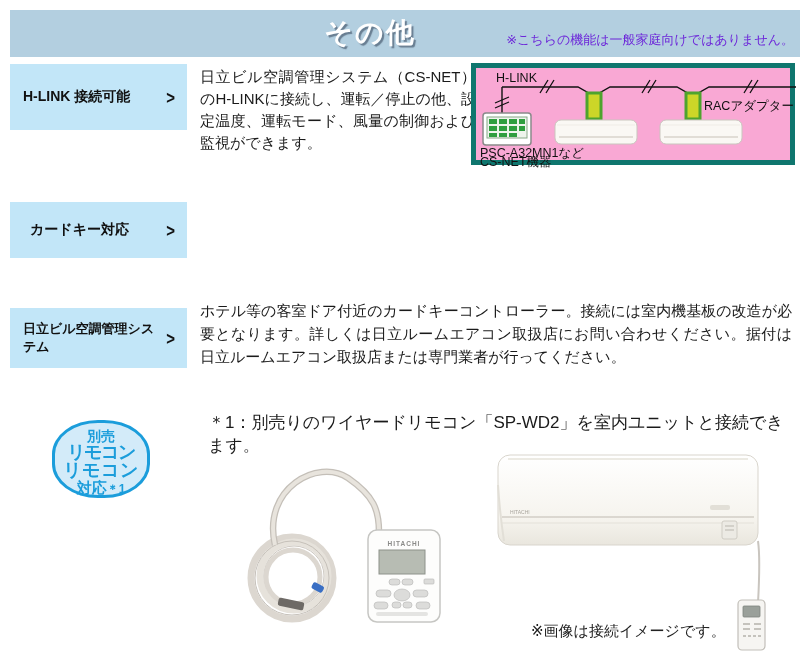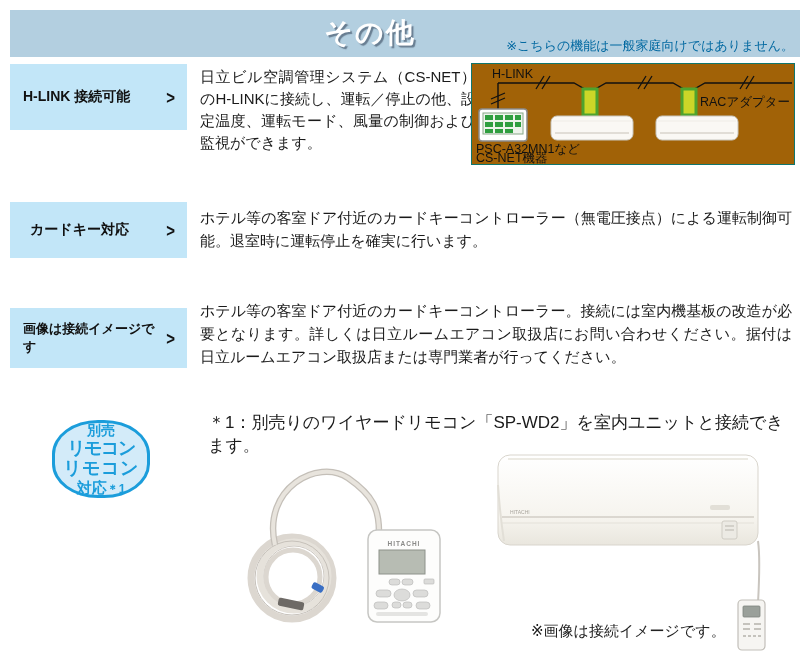--- a/index.html
+++ b/index.html
@@ -12,21 +12,21 @@
     position:absolute;left:10px;top:10px;width:790px;height:47px;
     background:#b3cfe0;
   }
   .topbar-title{
     position:absolute;left:0;right:70px;top:4px;text-align:center;
     font-size:28px;font-weight:bold;color:#fff;
     text-shadow:2px 2px 1px rgba(90,110,130,.85);
     letter-spacing:2px;
   }
   .topbar-note{
-    position:absolute;right:6px;bottom:2px;font-size:13px;color:#0369a1;
+    position:absolute;right:6px;bottom:8px;font-size:13px;color:#6d28d9;
   }
   
   .feature-label{
     position:absolute;left:10px;width:177px;background:#c2e6f8;border-radius:0;
     display:flex;align-items:center;justify-content:space-between;
     padding:0 12px 0 13px;box-sizing:border-box;
     font-weight:bold;font-size:14px;color:#111;
   }
   .feature-label .chev{font-size:15px;font-weight:bold;transform:scaleY(1.25);color:#111;}
   .fl-1{top:64px;height:66px;}
@@ -35,29 +35,29 @@
   .desc{
     position:absolute;margin:0;font-size:15px;line-height:22px;color:#1a1a1a;
     text-align:justify;
   }
   .d-1{left:200px;top:66px;width:276px;}
   .d-2{left:200px;top:206px;width:592px;line-height:23px;}
   .d-3{left:200px;top:299px;width:592px;line-height:23px;}
   
   .diagram{
     position:absolute;left:471px;top:63px;width:324px;height:102px;
-    border:1px solid #0f766e;box-sizing:border-box;background:#a16207;
+    border:5px solid #0f766e;box-sizing:border-box;background:#f9a8d4;
   }
   .diagram svg{position:absolute;left:0;top:0;}
   .diagram text{font-family:"Liberation Sans","DejaVu Sans",sans-serif;fill:#111;}
   
   .badge{
     position:absolute;left:52px;top:420px;width:98px;height:78px;box-sizing:border-box;
     background:#d3ebf9;border:3px solid #1b9ddb;border-radius:46px/34px;
-    display:flex;flex-direction:column;align-items:center;justify-content:space-between;
+    display:flex;flex-direction:column;align-items:center;justify-content:flex-end;
     color:#1b9ddb;font-weight:bold;line-height:1.02;
   }
   .badge .b1{font-size:14px;}
   .badge .b2{font-size:18px;letter-spacing:-1.5px;white-space:nowrap;}
   .badge .b3{font-size:18px;letter-spacing:.5px;white-space:nowrap;}
   .badge .b4{font-size:15px;white-space:nowrap;}
   .badge .b4 .sup{font-size:12px;}
   
   .footnote{position:absolute;left:196px;top:411px;font-size:17px;color:#1a1a1a;margin-left:12px;}
   
@@ -131,24 +131,23 @@
       <text x="228" y="42" font-size="12.5">RACアダプター</text>
       <text x="4" y="89" font-size="12.5">PSC-A32MN1など</text>
       <text x="4" y="98" font-size="12.5">CS-NET機器</text>
     </svg>
   </div>
 
   <div class="feature-label fl-2">
     <span>カードキー対応</span>
     <span class="chev">&gt;</span>
   </div>
-  <p class="desc d-2">ホテル等の客室ドア付近のカードキーコントローラー（無電圧接点）による運転制御可能。退室時に運転停止を確実に行います。</p>
 
   <div class="feature-label fl-3">
-    <span>画像は接続イメージです</span>
+    <span>日立ビル空調管理システム</span>
     <span class="chev">&gt;</span>
   </div>
   <p class="desc d-3">ホテル等の客室ドア付近のカードキーコントローラー。接続には室内機基板の改造が必要となります。詳しくは日立ルームエアコン取扱店にお問い合わせください。据付は日立ルームエアコン取扱店または専門業者が行ってください。</p>
 
   <div class="badge">
     <span class="b1">別売</span>
     <span class="b2">リモコン</span>
     <span class="b3">リモコン</span>
     <span class="b4"><span>対応</span><span class="sup">＊1</span></span>
   </div>

